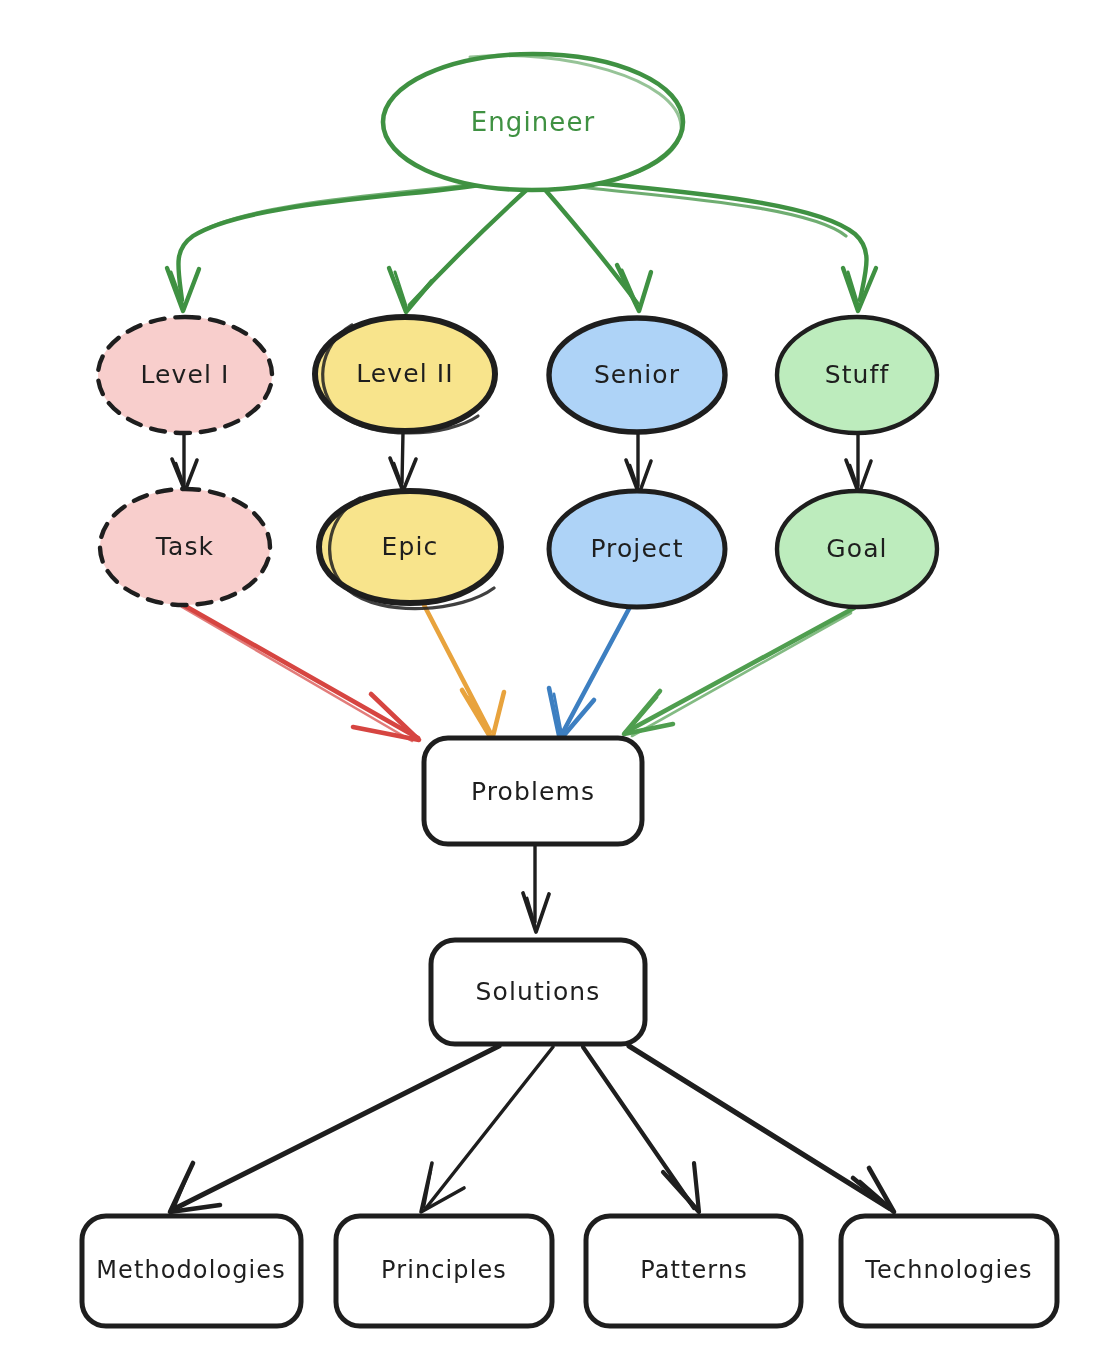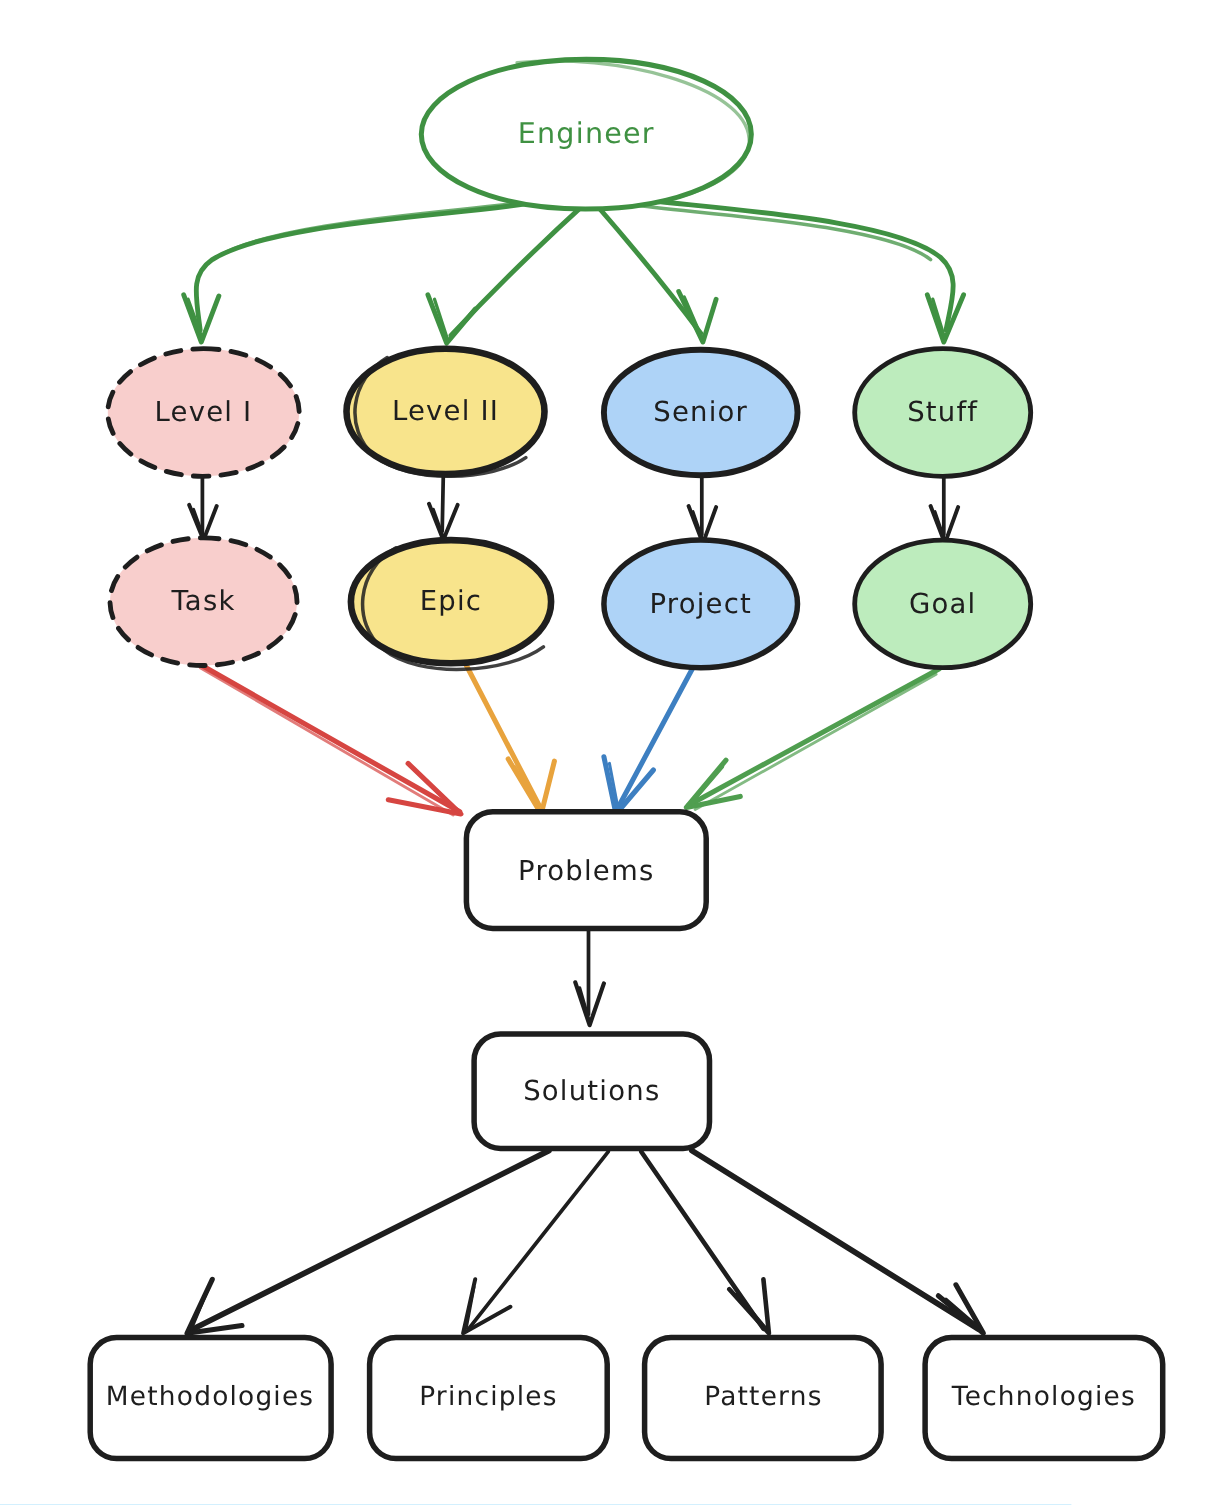--- a/index.html
+++ b/index.html
@@ -11,21 +11,21 @@
   body {
     width: 1098px;
     height: 1368px;
     font-family: "DejaVu Sans", sans-serif;
     overflow: hidden;
   }
   #diagram-root {
     position: relative;
     width: 974px;
     height: 1368px;
-    background: #7dd3fc;
+    background: #c4b5fd;
     text-decoration: underline;
   }
   svg#diagram-canvas {
     display: block;
     width: 1098px;
     height: 1368px;
   }
   .node-label {
     font-family: "DejaVu Sans", sans-serif;
     font-size: 25px;

